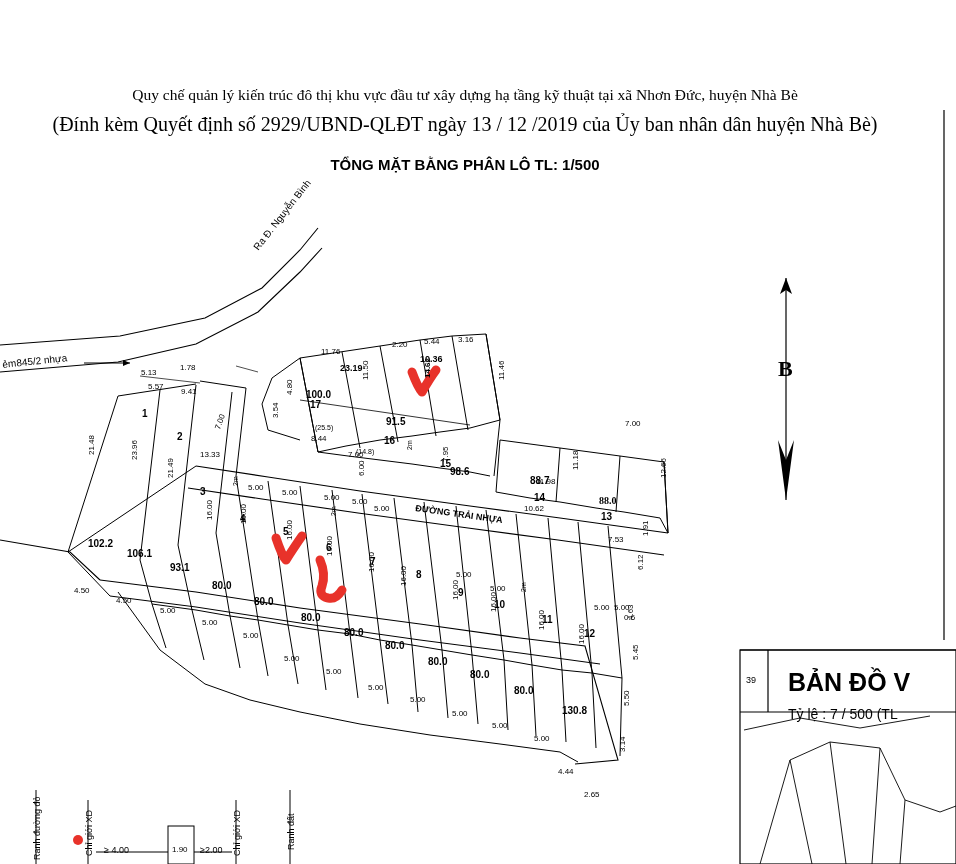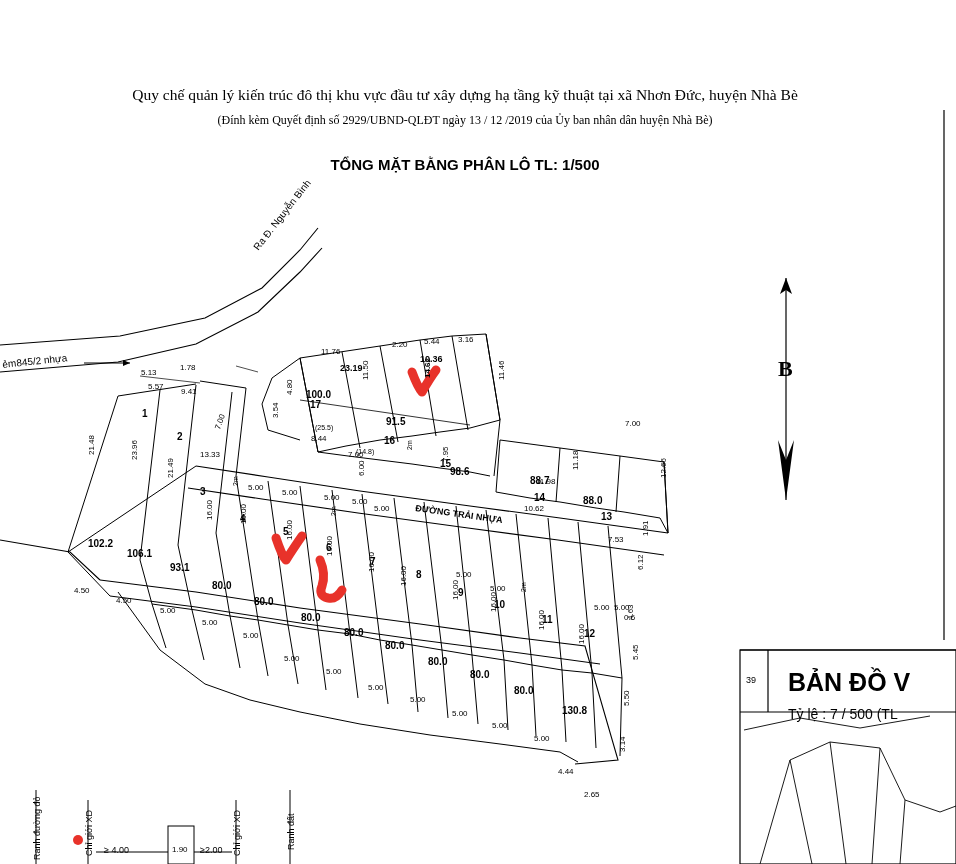--- a/index.html
+++ b/index.html
@@ -39,21 +39,21 @@
     width: 930px;
     text-align: center;
     font-size: 15.5px;
     font-family: "Liberation Serif", serif;
   }
   .subtitle2 {
     position: absolute;
     left: 0; top: 113px;
     width: 930px;
     text-align: center;
-    font-size: 12px;
+    font-size: 20px;
     font-family: "Liberation Serif", serif;
   }
   .plan-caption {
     position: absolute;
     left: 0; top: 156px;
     width: 930px;
     text-align: center;
     font-size: 15px;
     font-weight: bold;
     font-family: "Liberation Sans", sans-serif;
@@ -261,21 +261,21 @@
   <div class="lbl sz10 b" style="left:170px; top:563px;">93.1</div>
   <div class="lbl sz10 b" style="left:212px; top:581px;">80.0</div>
   <div class="lbl sz10 b" style="left:254px; top:597px;">80.0</div>
   <div class="lbl sz10 b" style="left:301px; top:613px;">80.0</div>
   <div class="lbl sz10 b" style="left:344px; top:628px;">80.0</div>
   <div class="lbl sz10 b" style="left:385px; top:641px;">80.0</div>
   <div class="lbl sz10 b" style="left:428px; top:657px;">80.0</div>
   <div class="lbl sz10 b" style="left:470px; top:670px;">80.0</div>
   <div class="lbl sz10 b" style="left:514px; top:686px;">80.0</div>
   <div class="lbl sz10 b" style="left:562px; top:706px;">130.8</div>
-  <div class="lbl sz10 b" style="left:583px; top:496px;">88.0</div>
+  <div class="lbl sz10 b" style="left:599px; top:496px;font-family:Liberation Serif, serif;">88.0</div>
   <div class="lbl sz10 b" style="left:530px; top:476px;">88.7</div>
   <div class="lbl sz10 b" style="left:450px; top:443px;margin-top:24px;">98.6</div>
   <div class="lbl sz10 b" style="left:386px; top:417px;">91.5</div>
   <div class="lbl sz10 b" style="left:306px; top:390px;">100.0</div>
 
   <div class="lbl" style="left:321px; top:348px;">11.76</div>
   <div class="lbl" style="left:392px; top:341px;">2.20</div>
   <div class="lbl" style="left:424px; top:338px;">5.44</div>
   <div class="lbl" style="left:458px; top:336px;">3.16</div>
   <div class="lbl sz9 b" style="left:340px; top:364px;">23.19</div>

